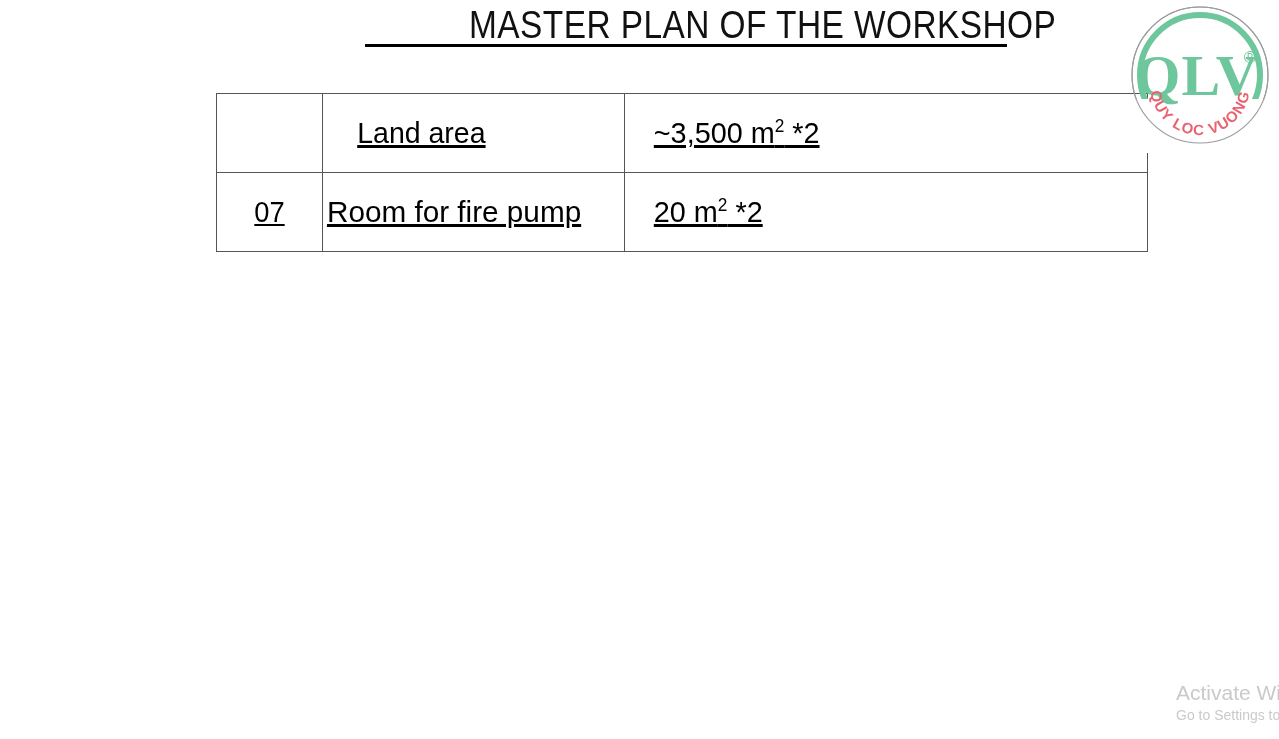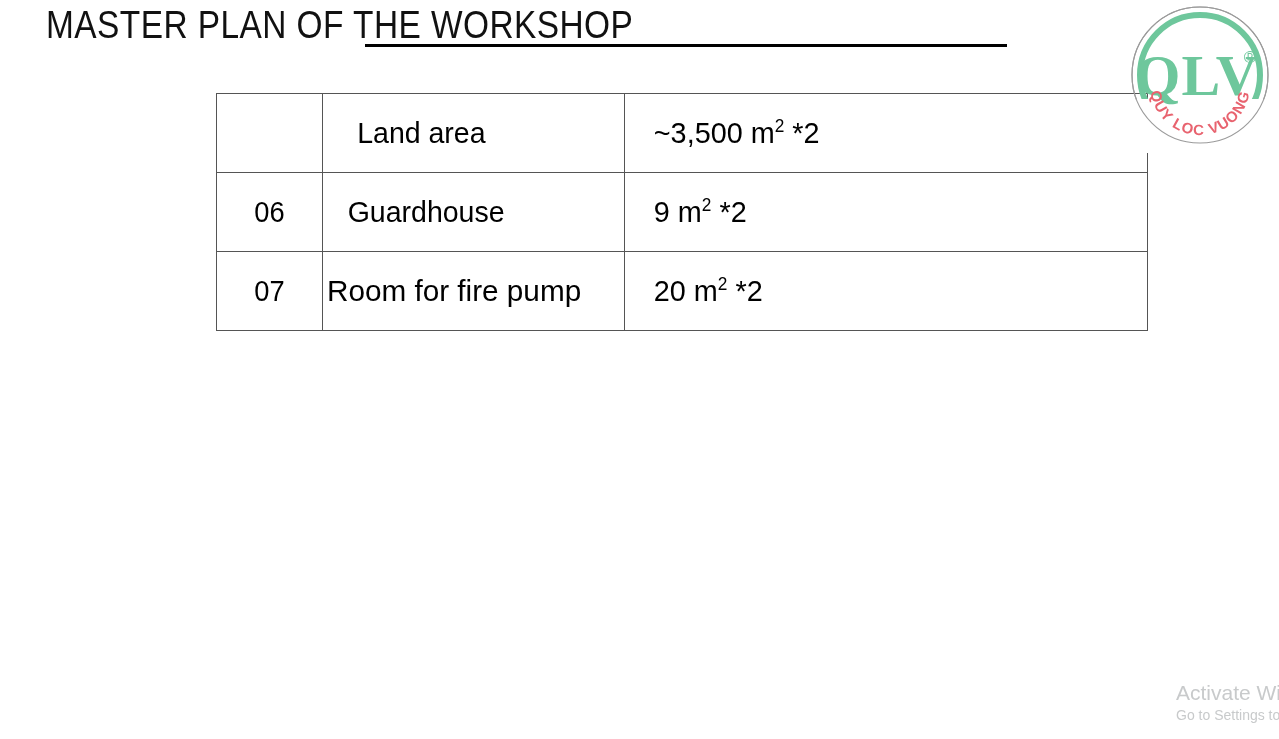--- a/index.html
+++ b/index.html
@@ -12,24 +12,24 @@
     height: 739px;
     position: relative;
     overflow: hidden;
     font-family: "Liberation Sans", sans-serif;
     color: #000000;
   }
 
   
   .title-wrap {
     position: absolute;
-    left: 0;
+    left: 8px;
     top: 4px;
     width: 1094px;
-    text-align: left;
+    text-align: right;
   }
   .title {
     display: inline-block;
     font-family: "Liberation Sans", sans-serif;
     font-size: 38px;
     font-weight: 400;
     letter-spacing: 0.5px;
     line-height: 42px;
     transform: scaleX(0.88);
     transform-origin: center top;
@@ -56,20 +56,21 @@
     table-layout: fixed;
   }
   .plan-table td {
     border: 1px solid #555555;
     height: 78px;
     padding: 0;
     vertical-align: middle;
     font-size: 28px;
     line-height: 32px;
     color: #000000;
+    text-decoration: underline;
   }
   .col-no    { width: 105px; text-align: center; }
   .col-label { width: 301px; }
   .col-value { width: 522px; margin-left: 20px; }
 
   .cell-no {
     display: block;
     text-align: center;
     font-size: 29px;
     transform: scaleX(0.94);
@@ -149,31 +150,20 @@
       <td class="col-value">
         <span class="cell-value">~3,500 m<sup>2</sup> *2</span>
       </td>
     </tr>
 
 
 
 
 
 
-    <tr>
-      <td class="col-no">
-        <span class="cell-no">06</span>
-      </td>
-      <td class="col-label">
-        <span class="cell-label">Guardhouse</span>
-      </td>
-      <td class="col-value">
-        <span class="cell-value">9 m<sup>2</sup>  *2</span>
-      </td>
-    </tr>
 
     <tr>
       <td class="col-no">
         <span class="cell-no">07</span>
       </td>
       <td class="col-label">
         <span class="cell-label tight">Room for fire pump</span>
       </td>
       <td class="col-value">
         <span class="cell-value">20 m<sup>2</sup>  *2</span>

